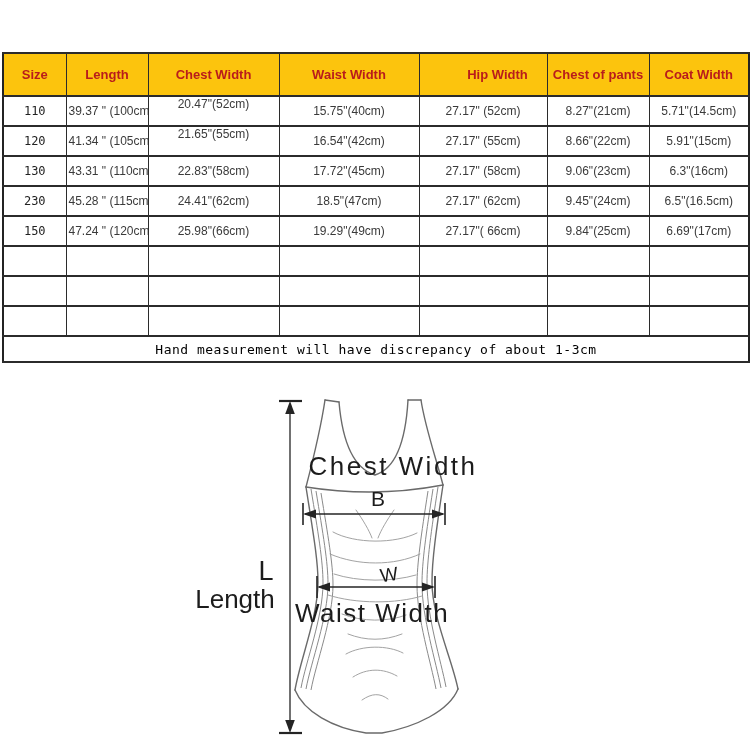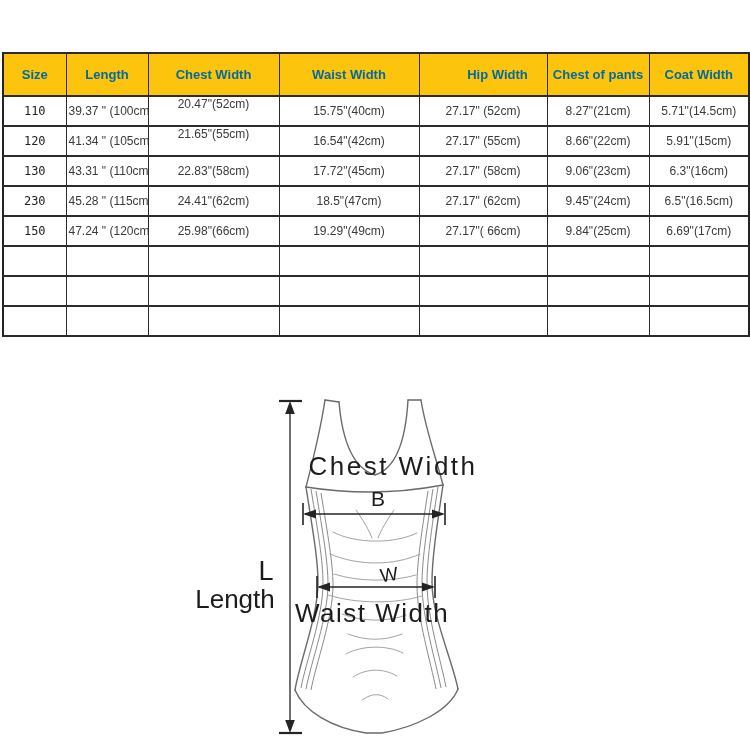--- a/index.html
+++ b/index.html
@@ -12,21 +12,21 @@
     border-collapse:collapse;table-layout:fixed;
     border:2px solid #232323;
   }
   .size-table th,.size-table td{
     border-left:1px solid #2b2b2b;border-right:1px solid #2b2b2b;
     border-top:2px solid #2b2b2b;border-bottom:2px solid #2b2b2b;
     padding:0 2px;text-align:center;vertical-align:middle;
     overflow:hidden;white-space:nowrap;
   }
   .size-table th{
-    height:41px;font-size:13px;font-weight:bold;color:#0369a1;
+    height:41px;font-size:13px;font-weight:bold;color:#b91c1c;
     line-height:15px;white-space:normal;
   }
   .size-table td{
     height:28px;font-size:12px;color:#3a3a3a;background:#ffffff;
   }
   .size-table td.size-col{
     font-family:"DejaVu Sans Mono","Liberation Mono",monospace;
     font-size:12px;color:#222;
   }
   .size-table td.v-top{vertical-align:top;line-height:15px;}
@@ -129,20 +129,23 @@
         <td class="size-col"></td>
         <td></td>
         <td></td>
         <td></td>
         <td></td>
         <td></td>
         <td></td>
       </tr>
     </tbody>
   <tbody>
+    <tr>
+      <td class="footer-cell" colspan="7">Hand measurement will have discrepancy of about 1-3cm</td>
+    </tr>
   </tbody>
 </table>
 
 <div class="diagram-wrap">
   <svg width="420" height="368" viewBox="0 0 420 368">
 
     <g stroke="#6a6a6a" stroke-width="1.4" fill="none" stroke-linecap="round">
       <path d="M155,18 L169,20"></path>
       <path d="M238,18 L251,18"></path>
       <path d="M155,18 C151,45 143,78 136,105"></path>

